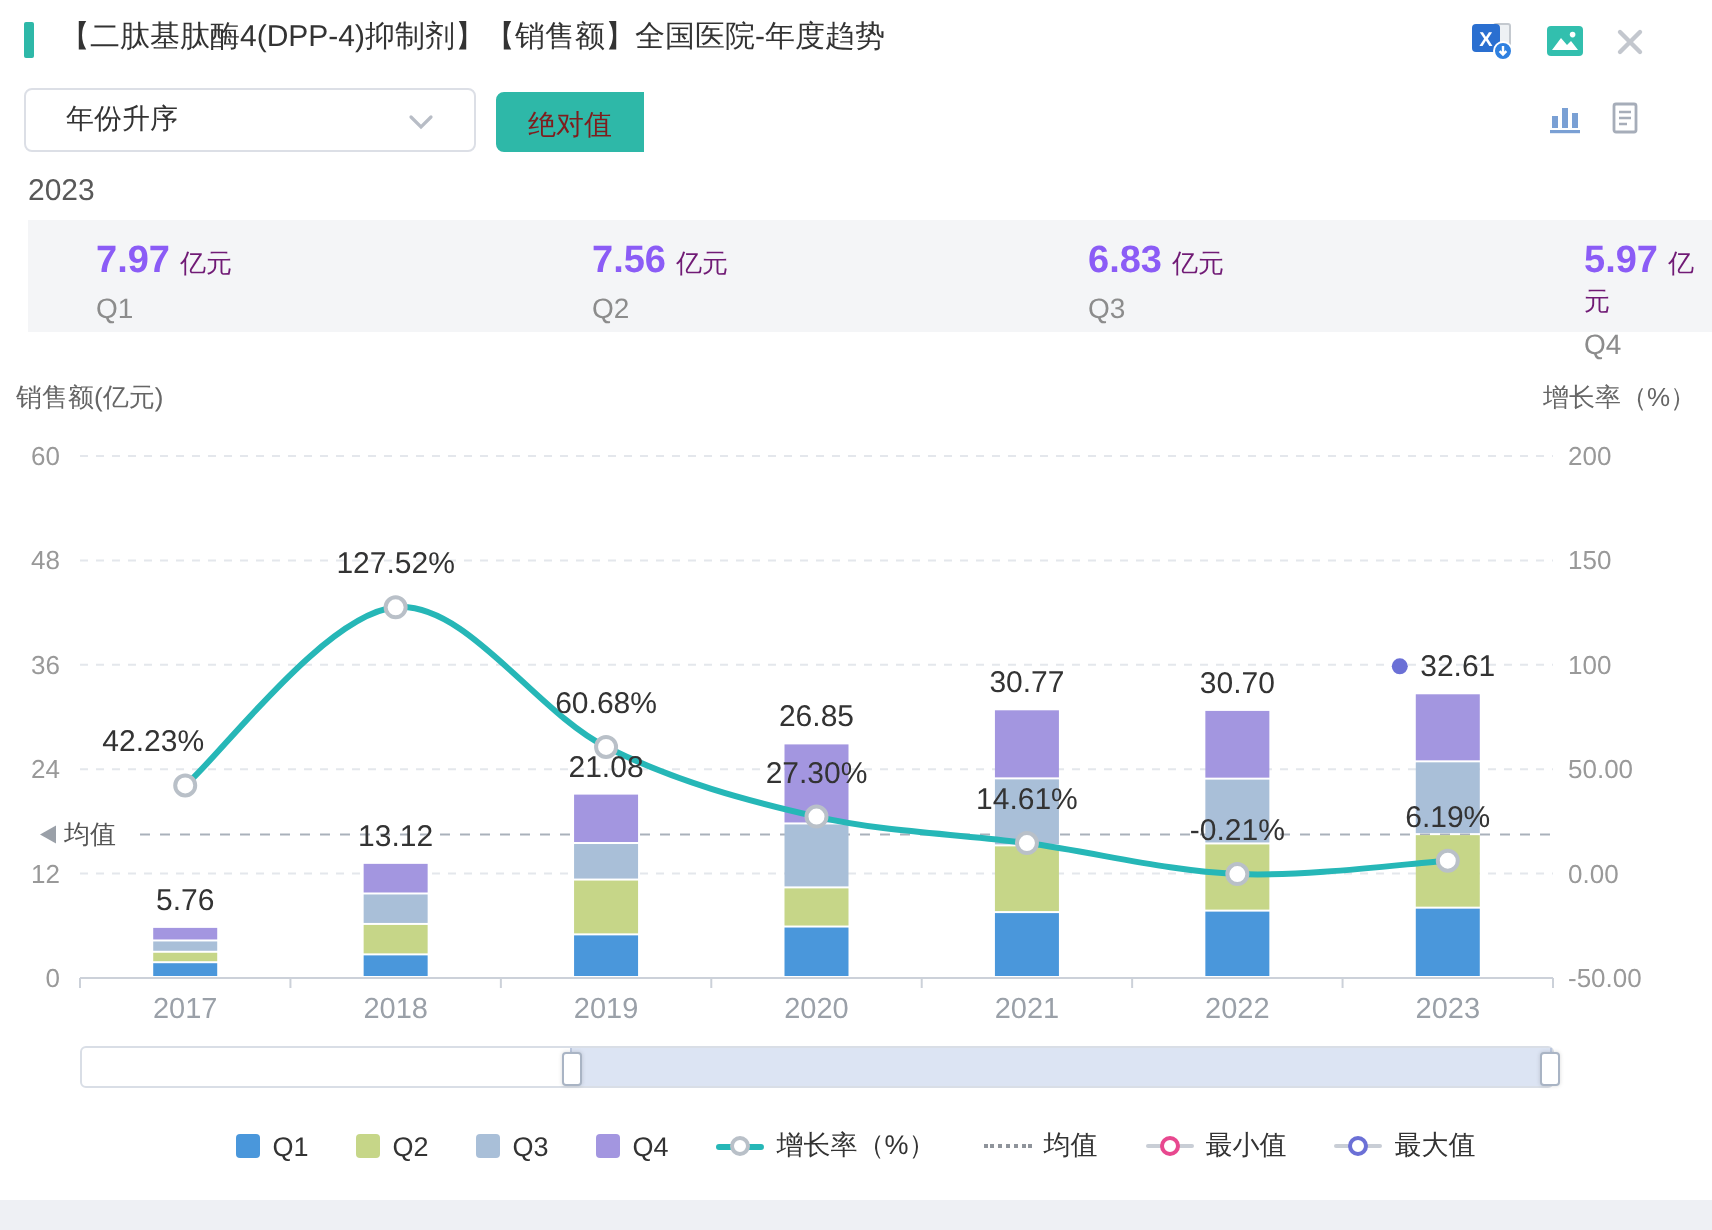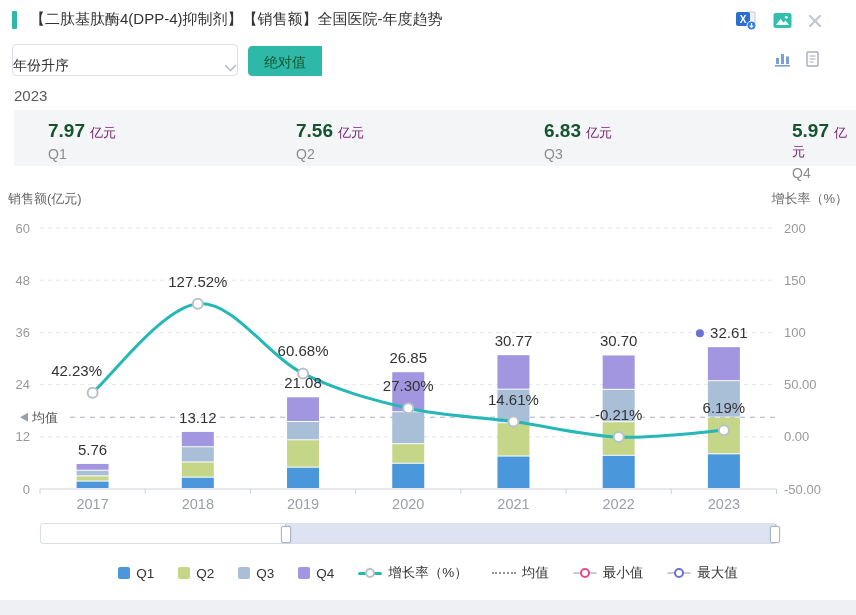--- a/index.html
+++ b/index.html
@@ -8,33 +8,33 @@
     font-family:"Liberation Sans","DejaVu Sans",sans-serif;color:#333;
   }
   .abs{position:absolute}
   
   .accent-bar{left:12px;top:11px;width:5px;height:18px;background:#2eb8a8;border-radius:1px}
   .page-title{left:30px;top:8px;font-size:15px;font-weight:normal;color:#333;line-height:22px}
   .hdr-icons{top:10px;right:34px;display:flex;gap:16px;align-items:center}
   .icon-btn{cursor:pointer;display:inline-flex;align-items:center;justify-content:center}
   
   .select{left:12px;top:44px;width:226px;height:32px;border:1px solid #dcdfe6;border-radius:4px;
-    background:#fff;box-sizing:border-box;display:flex;align-items:flex-end;padding:0 0;font-size:14px;color:#333}
+    background:#fff;box-sizing:border-box;display:flex;align-items:center;padding:0 20px;font-size:14px;color:#333}
   .select .chev{margin-left:auto}
   .toggle{left:248px;top:46px;height:30px;display:flex}
   .tg-btn{height:30px;line-height:30px;padding:0 15px;font-size:14px;box-sizing:border-box;border:1px solid #dfe3e8;background:#fff;color:#5a5e66;cursor:pointer;font-family:inherit}
   .tg-btn.first{border-radius:4px 0 0 4px}
   .tg-btn.last{border-radius:0 4px 4px 0;border-left:none}
-  .tg-btn.active{background:#2eb8a8;border-color:#2eb8a8;color:#14532d}
+  .tg-btn.active{background:#2eb8a8;border-color:#2eb8a8;color:#7f1d1d}
   .view-icons{top:51px;right:36px;display:flex;gap:14px;align-items:center}
   
   .year-label{left:14px;top:87px;font-size:15px;color:#595959}
   .summary-strip{left:14px;top:110px;width:842px;height:56px;background:#f4f5f7}
   .stat{position:absolute;top:10px}
-  .stat .v{font-size:19px;font-weight:bold;color:#14532d}
+  .stat .v{font-size:19px;font-weight:bold;color:#8b5cf6}
   .stat .u{font-size:13px;color:#701a75;margin-left:5px}
   .stat .l{font-size:14px;color:#8c8c8c;margin-top:4px}
   
   #chart{left:0;top:180px}
   #chart text{font-family:inherit}
   
   .dz{left:40px;top:523px;width:737px;height:21px;border:1px solid #d9dee6;border-radius:3px;background:#fff;box-sizing:border-box}
   .dz-sel{position:absolute;top:0;bottom:0;background:#dce4f3;border-left:1px solid #bdc9e0;border-right:1px solid #bdc9e0}
   .dz-handle{position:absolute;top:2px;width:8px;height:15px;background:#fff;border:1px solid #a9b4c4;border-radius:2px;box-shadow:0 0 2px rgba(0,0,0,.15);cursor:ew-resize}
   

